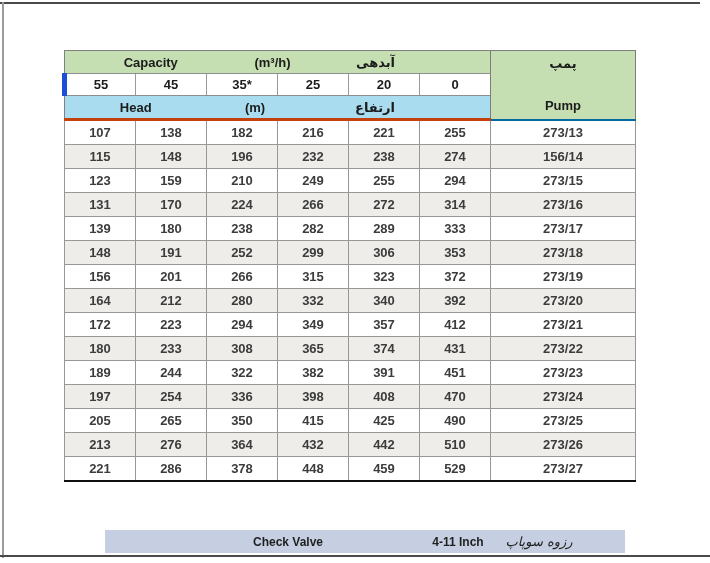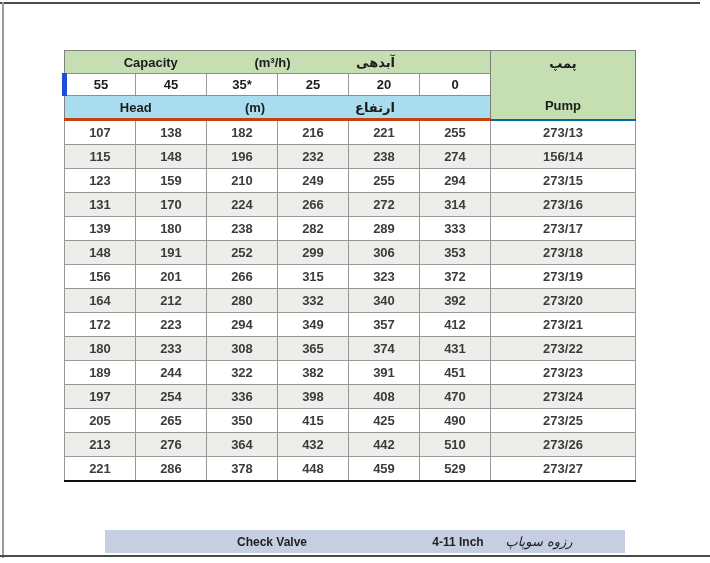--- a/index.html
+++ b/index.html
@@ -62,21 +62,21 @@
   
   .footer-bar{
     position:absolute;left:105px;top:530px;width:520px;height:23px;
     background:var(--footer-bar);
   }
   .fcell{
     position:absolute;top:0;height:100%;display:flex;align-items:center;
     white-space:nowrap;transform:translateX(-50%);
     font-weight:bold;font-size:12px;color:#1f1f1f;
   }
-  .fcell.f1{left:167px;}
+  .fcell.f1{left:183px;}
   .fcell.f2{left:353px;}
   .fcell.f3{left:434px;font-weight:normal;font-size:13px;font-style:italic;}
 </style>
 </head>
 <body>
 
 <div class="page">
 
   <div class="edge-top"></div>
   <div class="edge-left"></div>

